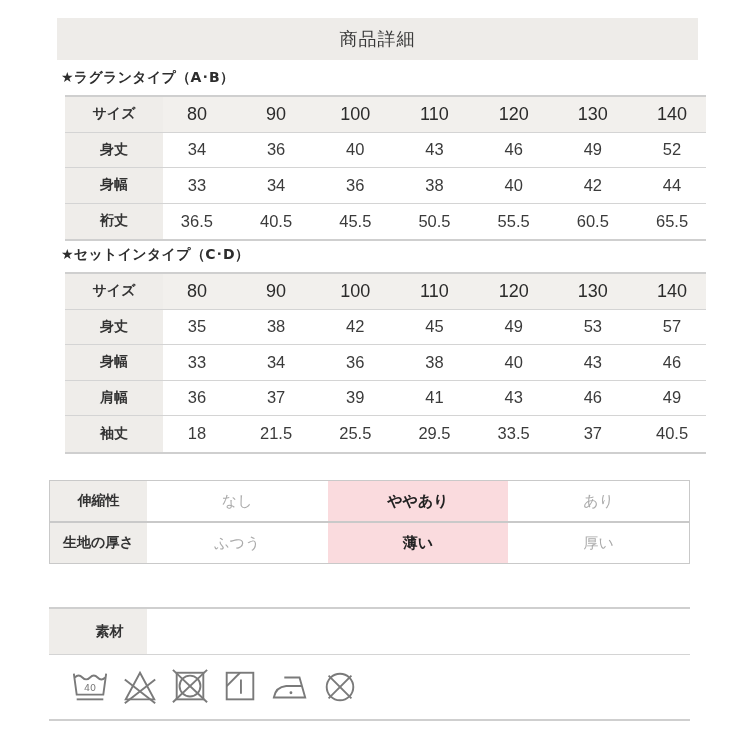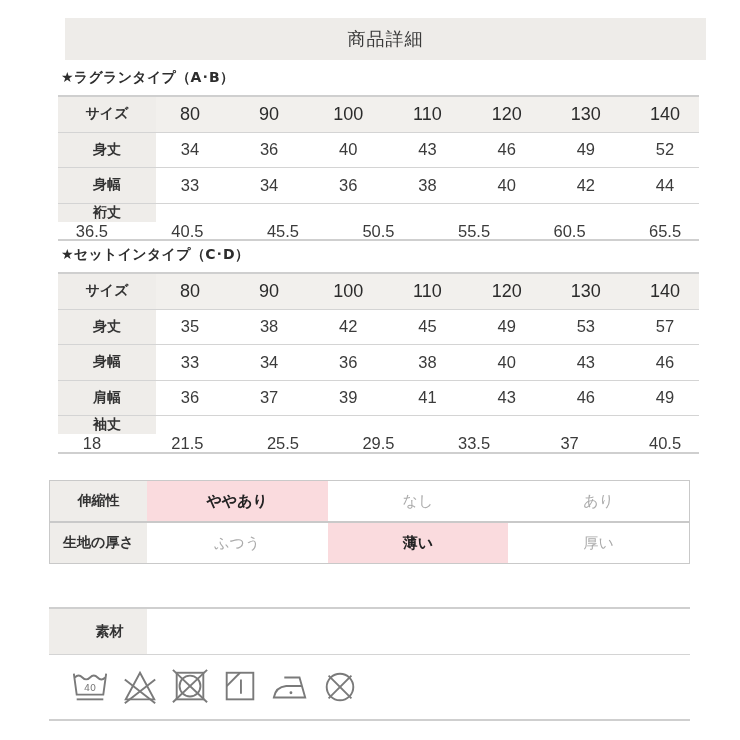--- a/index.html
+++ b/index.html
@@ -2,33 +2,33 @@
 <html><head>
 <meta charset="utf-8">
 <style>
   * { box-sizing: border-box; margin: 0; padding: 0; }
   html, body { width: 740px; height: 740px; background: #ffffff; overflow: hidden; }
   body { font-family: "DejaVu Sans", "Liberation Sans", sans-serif; color: #333333; position: relative; }
 
   .page { position: absolute; left: 49px; top: 0; width: 641px; }
 
   .title-bar {
-    position: absolute; left: 16px; top: 18px; width: 641px; height: 42px;
+    position: absolute; left: 8px; top: 18px; width: 641px; height: 42px;
     background: #eeece9; display: flex; align-items: center; justify-content: center;
     font-size: 18px; color: #3a3a3a; letter-spacing: 1px;
   }
 
   .section-heading {
     position: absolute; left: 12px; font-size: 14px; color: #2d2d2d; font-weight: bold;
     letter-spacing: 0.3px;
   }
 
-  .size-table { position: absolute; left: 9px; width: 641px; border-top: 2px solid #cfcfcf; border-bottom: 2px solid #cfcfcf; }
+  .size-table { position: absolute; left: 16px; width: 641px; border-top: 2px solid #cfcfcf; border-bottom: 2px solid #cfcfcf; }
   .size-row { display: flex; height: 35.5px; border-bottom: 1.5px solid #d4d4d4; }
-  .size-row:last-child { border-bottom: none; flex-direction: column; }
+  .size-row:last-child { border-bottom: none; }
   .size-row .lbl {
     width: 98px; background: #efedea; display: flex; align-items: center; justify-content: center;
     font-size: 14px; color: #333; font-weight: bold;
   }
   .size-row.header { background: #f2f0ed; }
   .size-row.header .lbl { background: #efedea; }
   .size-row .cells { display: flex; flex: 1; padding-left: 0; justify-content: space-between; }
   .size-row .cell {
     width: 67.8px; display: flex; align-items: center; justify-content: center;
     font-size: 16.5px; color: #3b3b3b; font-family: "Liberation Sans", sans-serif;
@@ -179,22 +179,22 @@
         <div class="cell">29.5</div>
         <div class="cell">33.5</div>
         <div class="cell">37</div>
         <div class="cell">40.5</div>
       </div>
     </div>
   </div>
 
   <div class="scale-box" style="top:480px;">
     <div class="lbl">伸縮性</div>
+    <div class="seg">なし</div>
     <div class="seg active">ややあり</div>
-    <div class="seg">なし</div>
     <div class="seg">あり</div>
   </div>
 
   <div class="scale-box" style="top:522px;">
     <div class="lbl">生地の厚さ</div>
     <div class="seg">ふつう</div>
     <div class="seg active">薄い</div>
     <div class="seg">厚い</div>
   </div>
 

